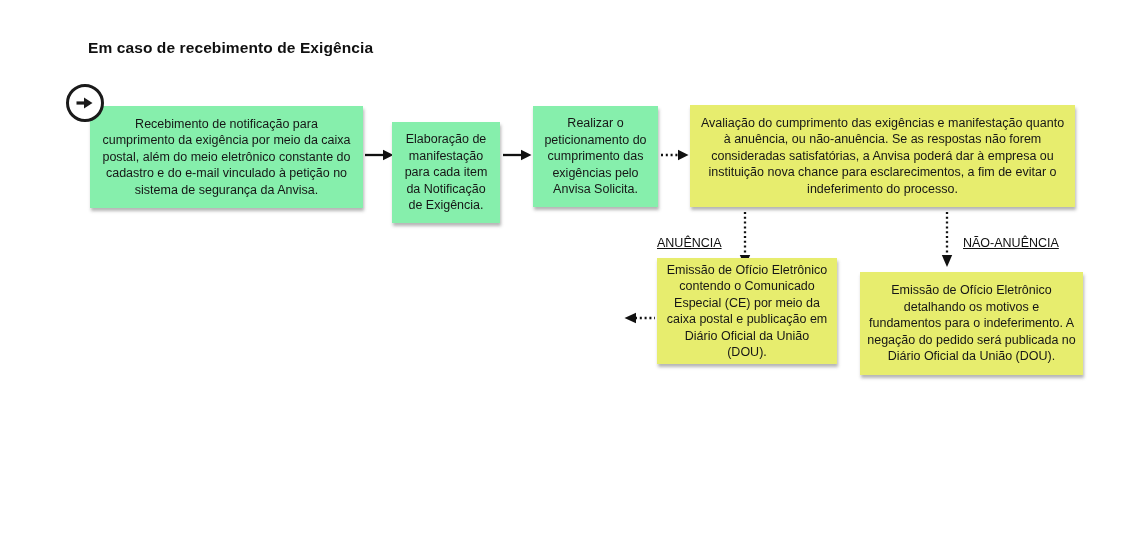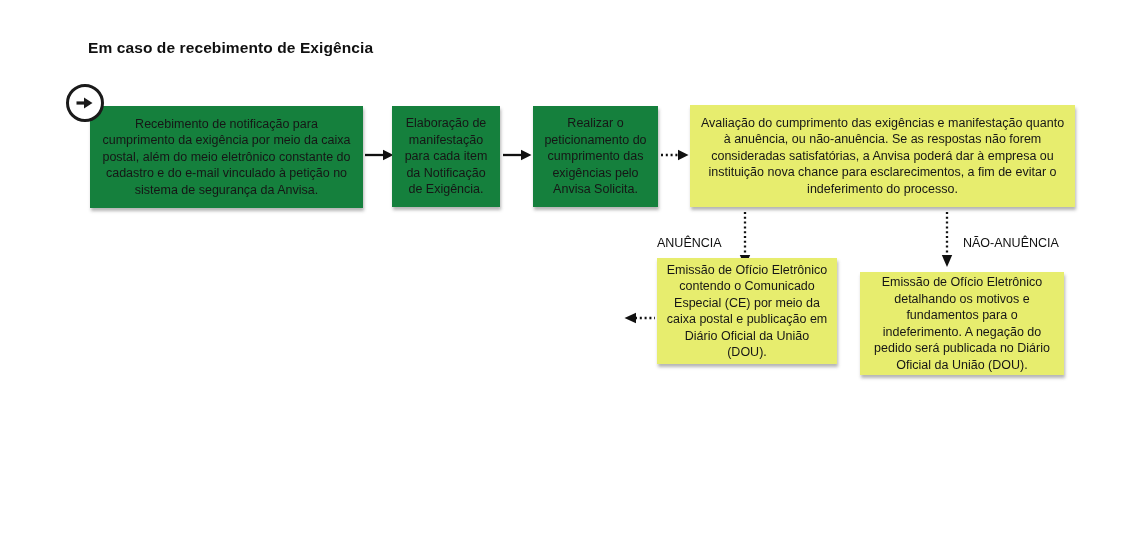--- a/index.html
+++ b/index.html
@@ -9,30 +9,30 @@
   }
   .title{
     position:absolute;left:43px;top:39px;font-size:15.5px;font-weight:700;
     letter-spacing:.1px;color:#101010;white-space:nowrap;
   }
   .node{
     position:absolute;display:flex;align-items:center;justify-content:center;
     text-align:center;font-size:12.5px;line-height:1.32;padding:4px 8px;
     box-sizing:border-box;box-shadow:1px 3px 3px rgba(90,90,90,.45);
   }
-  .node.blue{background:#15803d;}
+  .node.blue{background:#86efac;}
   .node.yellow{background:#e7ed6e;}
   .start-icon{
     position:absolute;left:21px;top:84px;width:38px;height:38px;border-radius:50%;
     background:#ffffff;border:3.4px solid #1a1a1a;box-sizing:border-box;
     display:flex;align-items:center;justify-content:center;z-index:3;
   }
   .arrow{position:absolute;}
   .branch-label{
-    position:absolute;font-size:12.5px;color:#101010;white-space:nowrap;
+    position:absolute;font-size:12.5px;color:#101010;white-space:nowrap;text-decoration:underline;
   }
   svg{display:block;}
 </style>
 </head>
 <body>
 
 <div class="canvas">
 
   <div class="title">Em caso de recebimento de Exigência</div>
 
@@ -49,21 +49,21 @@
     <span>Recebimento de notificação para cumprimento da exigência por meio da caixa postal, além do meio eletrônico constante do cadastro e do e-mail vinculado à petição no sistema de segurança da Anvisa.</span>
   </div>
 
   <span class="arrow" style="left:320px;top:149px;">
     <svg width="29" height="12" viewBox="0 0 29 12">
       <line x1="0" y1="6" x2="20" y2="6" stroke="#111" stroke-width="2.3"></line>
       <polygon points="18,0.8 28.5,6 18,11.2" fill="#111"></polygon>
     </svg>
   </span>
 
-  <div class="node blue" style="left:347px;top:106px;width:108px;height:101px;justify-content:flex-end;">
+  <div class="node blue" style="left:347px;top:122px;width:108px;height:101px;justify-content:flex-end;">
     <span>Elaboração de manifestação para cada item da Notificação de Exigência.</span>
   </div>
 
   <span class="arrow" style="left:458px;top:149px;">
     <svg width="29" height="12" viewBox="0 0 29 12">
       <line x1="0" y1="6" x2="20" y2="6" stroke="#111" stroke-width="2.3"></line>
       <polygon points="18,0.8 28.5,6 18,11.2" fill="#111"></polygon>
     </svg>
   </span>
 
@@ -105,17 +105,17 @@
     <svg width="31" height="12" viewBox="0 0 31 12">
       <line x1="11" y1="6" x2="31" y2="6" stroke="#111" stroke-width="2.3" stroke-dasharray="2 2.8"></line>
       <polygon points="0.5,6 12,0.8 12,11.2" fill="#111"></polygon>
     </svg>
   </span>
 
   <div class="node yellow" style="left:612px;top:258px;width:180px;height:106px;">
     <span>Emissão de Ofício Eletrônico contendo o Comunicado Especial (CE) por meio da caixa postal e publicação em Diário Oficial da União (DOU).</span>
   </div>
 
-  <div class="node yellow" style="left:815px;top:272px;width:204px;height:103px;padding:0 6px;">
+  <div class="node yellow" style="left:815px;top:272px;width:223px;height:103px;padding:0 6px;">
     <span>Emissão de Ofício Eletrônico detalhando os motivos e fundamentos para o indeferimento. A negação do pedido será publicada no Diário Oficial da União (DOU).</span>
   </div>
 
 </div>
 
 </body></html>

